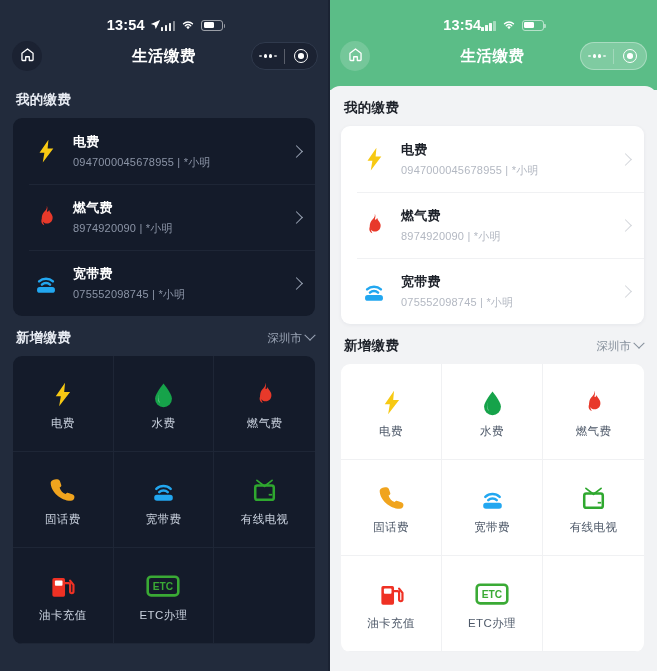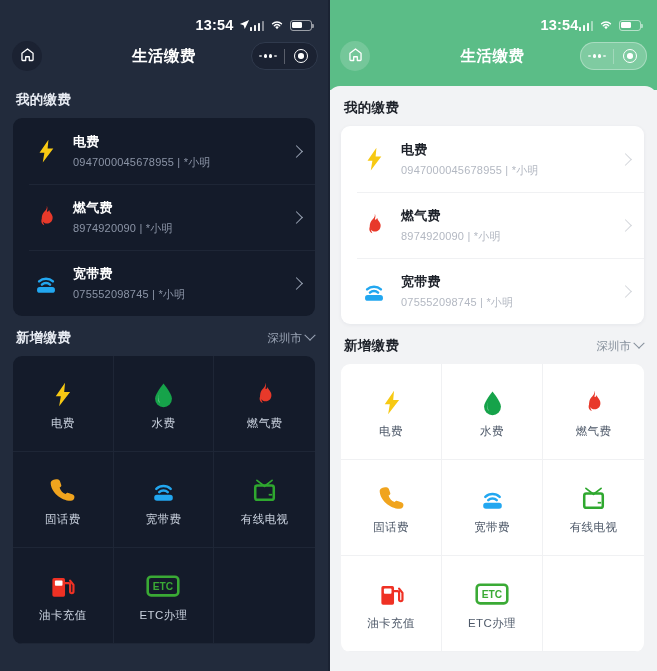--- a/index.html
+++ b/index.html
@@ -10,21 +10,21 @@
   }
   .stage{display:flex;width:657px;height:671px;position:relative;}
 
   
   .panel{position:relative;height:671px;overflow:hidden;}
   .panel.dark{width:328px;background:#222b3c;}
   .panel.light{width:329px;background:#f2f3f5;}
   .divider{position:absolute;left:328px;top:0;width:2px;height:671px;background:#1b2333;z-index:40;}
 
   
-  .statusbar{height:34px;display:flex;align-items:center;justify-content:flex-end;
+  .statusbar{height:34px;display:flex;align-items:center;justify-content:center;
     padding:16px 16px 0 18px;box-sizing:border-box;}
   .clock{font-size:14.5px;font-weight:bold;letter-spacing:.2px;}
   .dark .clock{color:#ffffff;}
   .light .clock{color:#ffffff;}
   .status-right{display:flex;align-items:center;gap:6px;}
   .loc-arrow{display:inline-block;margin-left:5px;}
 
   
   .sig{display:flex;align-items:flex-end;gap:1.5px;height:11px;}
   .sig i{display:block;width:2.5px;border-radius:.5px;background:#fff;}

